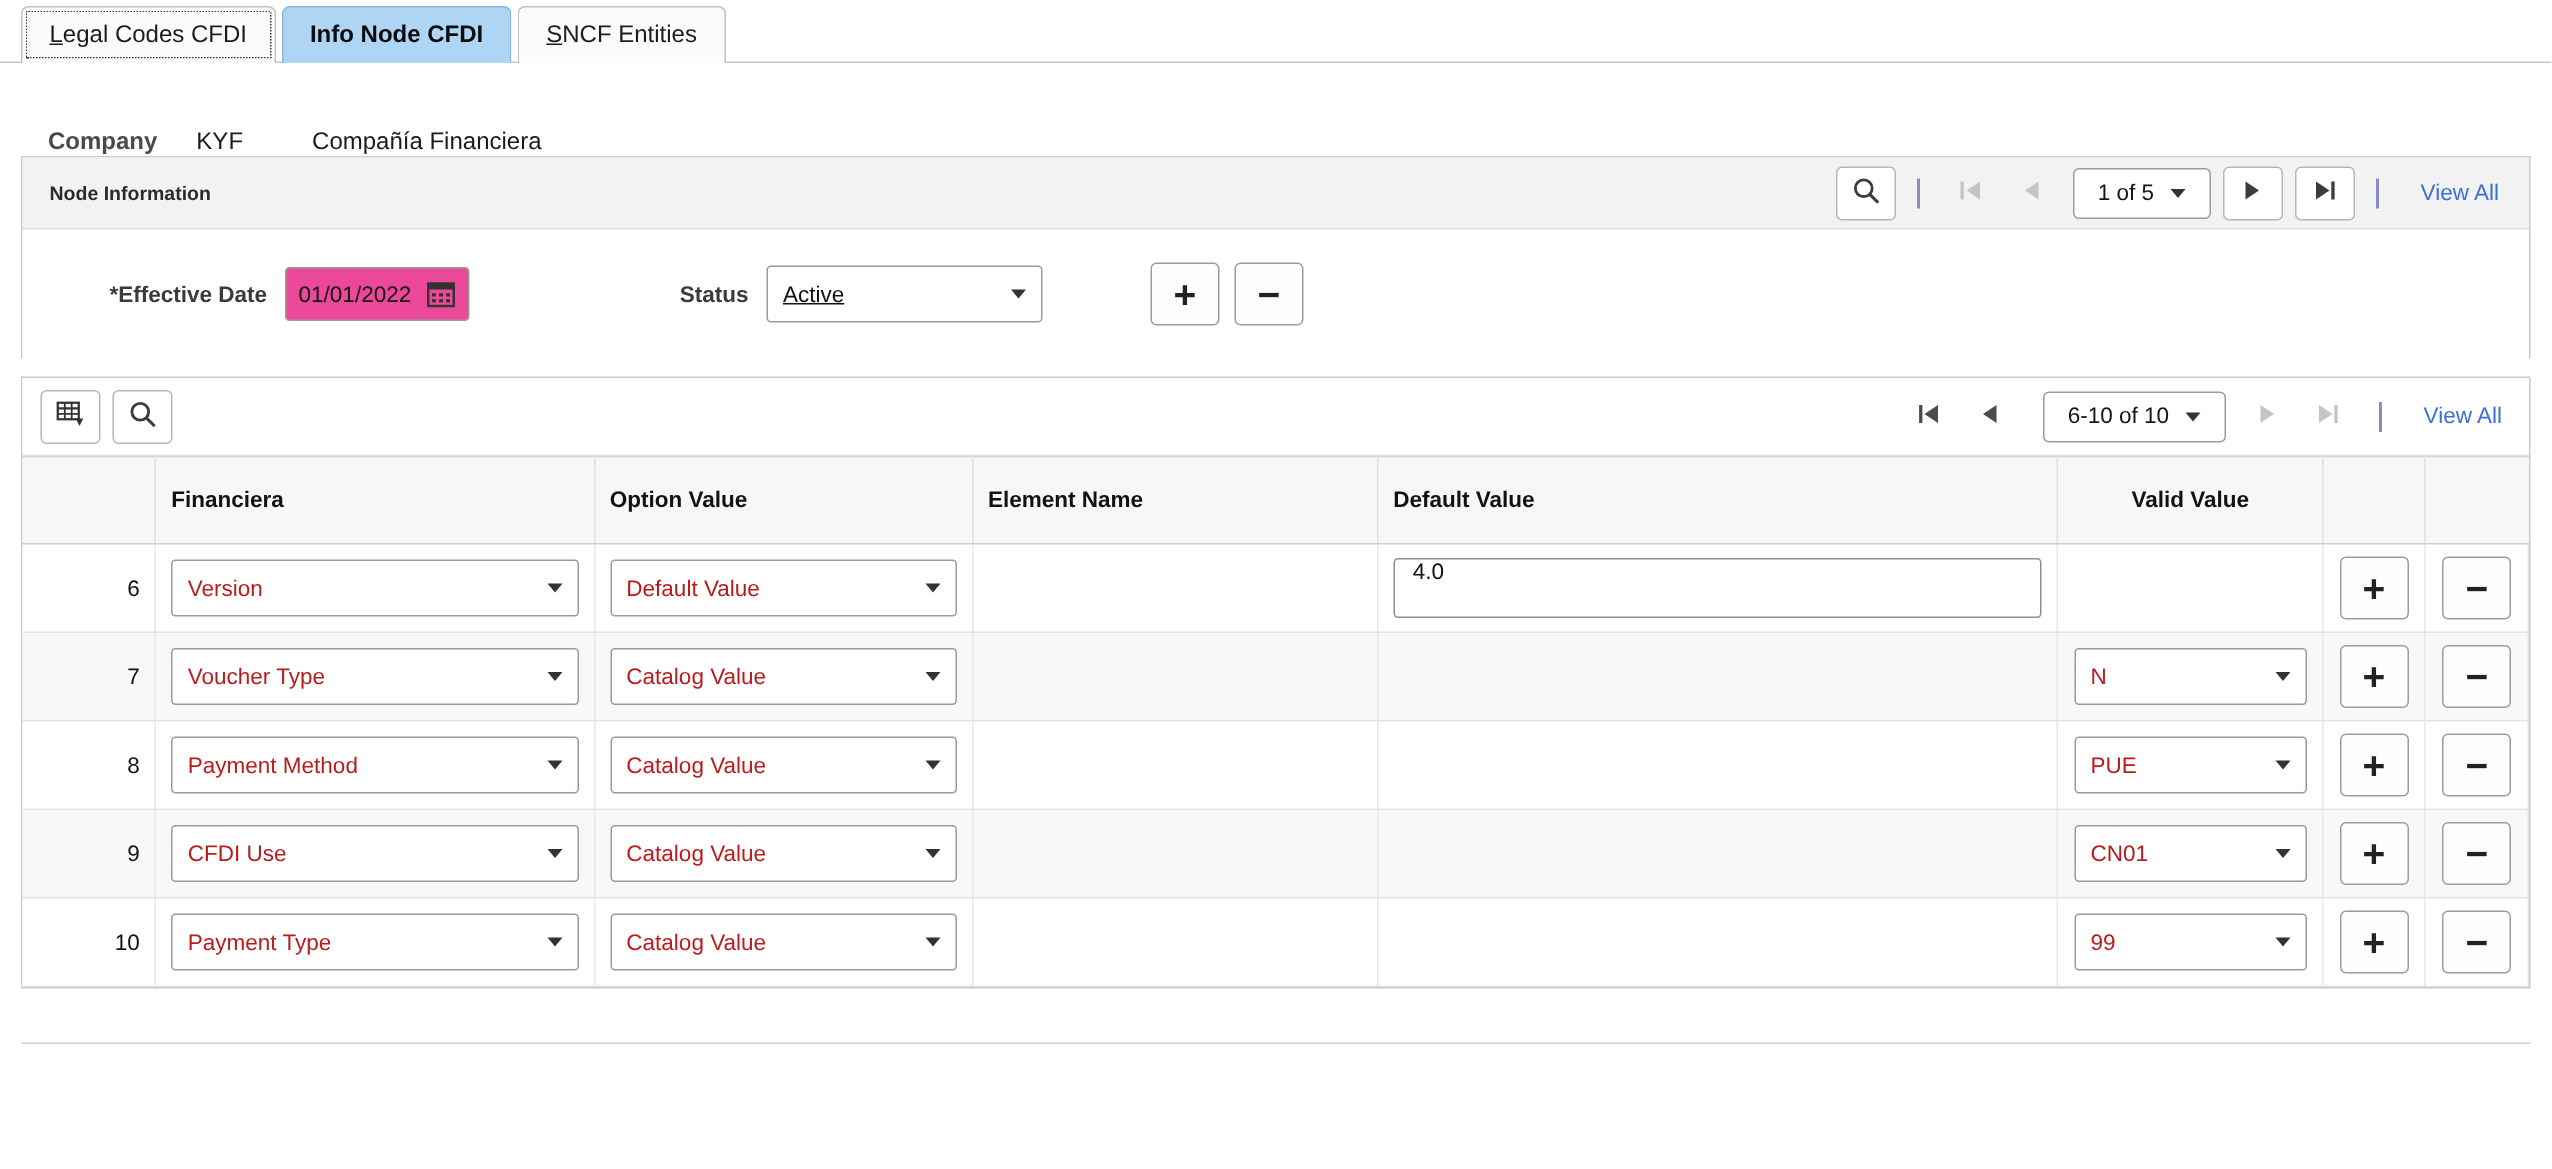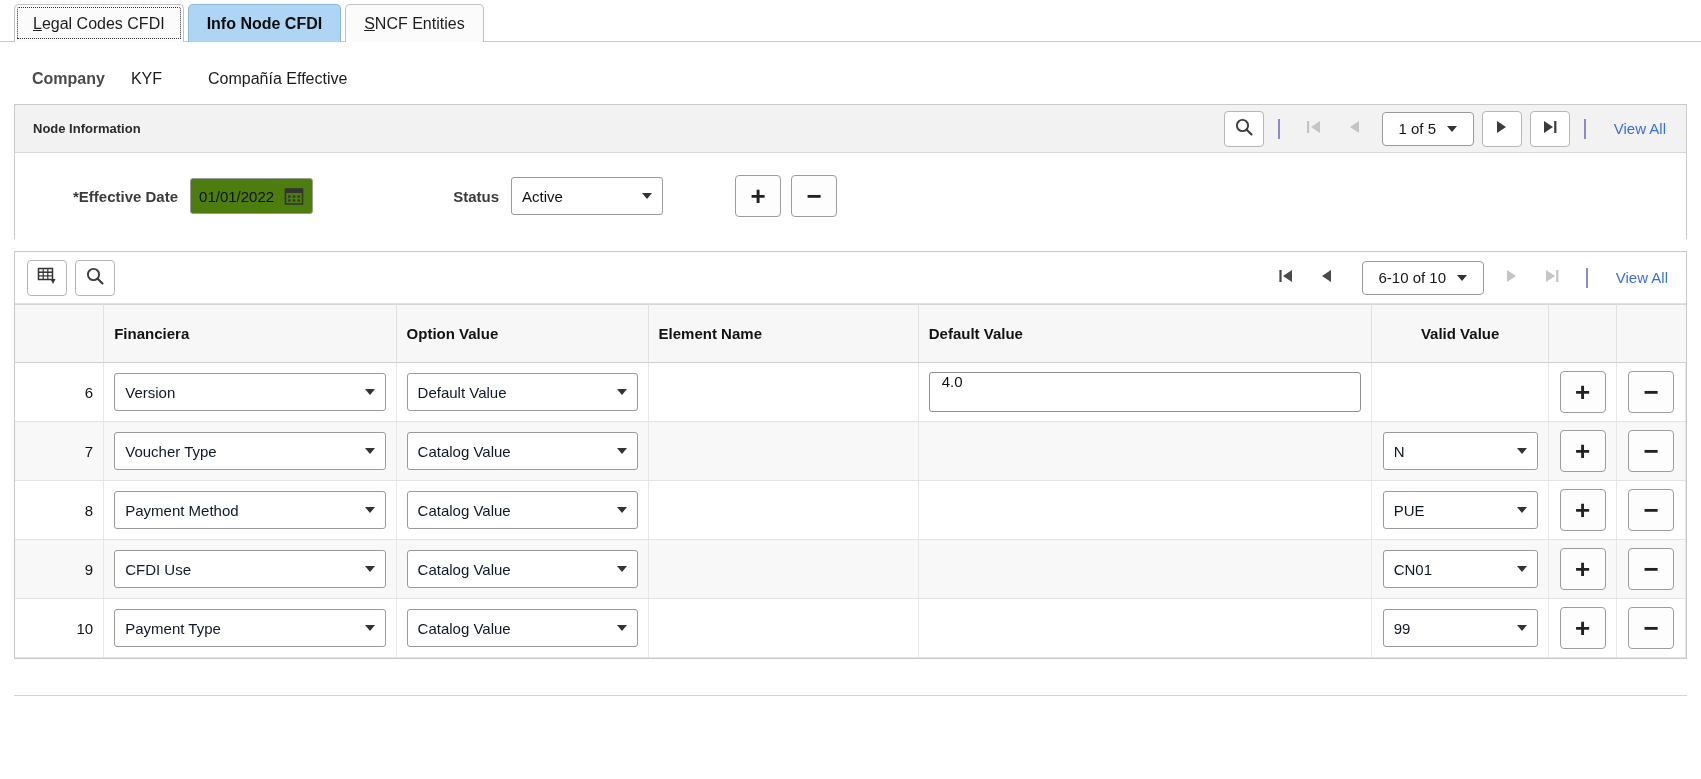--- a/index.html
+++ b/index.html
@@ -55,21 +55,21 @@
     background: #aed5f4;
     border-color: #8cb8dc;
     font-weight: bold;
     color: #0c0c0c;
   }
 
   
   .company-row {
     padding: 28px 0 0 32px;
     display: flex;
-    align-items: flex-start;
+    align-items: flex-end;
     height: 62px;
   }
   .company-label {
     font-weight: bold;
     font-size: 16px;
     color: #4a4a4a;
     margin-right: 26px;
   }
   .company-code {
     font-size: 16px;
@@ -182,21 +182,21 @@
     font-weight: bold;
     font-size: 15px;
     color: #3b3b3b;
     margin-right: 12px;
     white-space: nowrap;
   }
   .textbox {
     height: 36px;
     border: 1px solid #9a9a9a;
     border-radius: 3px;
-    background: #4d7c0f;
+    background: #ec4899;
     display: flex;
     align-items: center;
     padding: 0 8px;
     font-size: 15px;
     color: #101010;
   }
   .date-wrap { display: flex; align-items: center; }
   .cal-icon {
     margin-left: 10px;
     width: 20px; height: 20px;
@@ -313,21 +313,21 @@
     width: 100%;
     height: 38px;
     border: 1px solid #9a9a9a;
     border-radius: 3px;
     background: #ffffff;
     display: flex;
     align-items: center;
     justify-content: space-between;
     padding: 0 10px;
     font-size: 15px;
-    color: #0f172a;
+    color: #b91c1c;
     cursor: pointer;
   }
   .cell-select.narrow { width: 155px; margin: 0 auto; }
   .cell-input {
     width: 100%;
     height: 40px;
     border: 1px solid #8f8f8f;
     border-radius: 3px;
     background: #ffffff;
     display: flex;
@@ -369,21 +369,21 @@
     <span>Info Node CFDI</span>
   </div>
   <div class="tab">
     <span><span class="u">S</span>NCF Entities</span>
   </div>
 </div>
 
 <div class="company-row">
   <span class="company-label">Company</span>
   <span class="company-code">KYF</span>
-  <span class="company-name">Compañía Effective</span>
+  <span class="company-name">Compañía Financiera</span>
 </div>
 
 <div class="group">
 
   <div class="group-header">
     <span class="group-title">Node Information</span>
 
     <div class="group-pager">
       <div class="sqbtn">
         <span>
@@ -456,21 +456,21 @@
           <rect x="4" y="13.4" width="2.6" height="2.2" fill="#333"></rect>
           <rect x="8.7" y="13.4" width="2.6" height="2.2" fill="#333"></rect>
           <rect x="13.4" y="13.4" width="2.6" height="2.2" fill="#333"></rect>
         </svg>
       </span>
     </div>
 
     <span class="gap-lg"></span>
 
     <span class="fld-label">Status</span>
-    <div class="selectbox" style="width:152px;">
+    <div class="selectbox" style="width:184px;text-decoration:underline;">
       <span>Active</span>
       <span class="chev"></span>
     </div>
 
     <div style="width:72px;"></div>
 
     <div class="plusminus">
       <span>+</span>
     </div>
     <div class="plusminus" style="margin-left:10px;">

